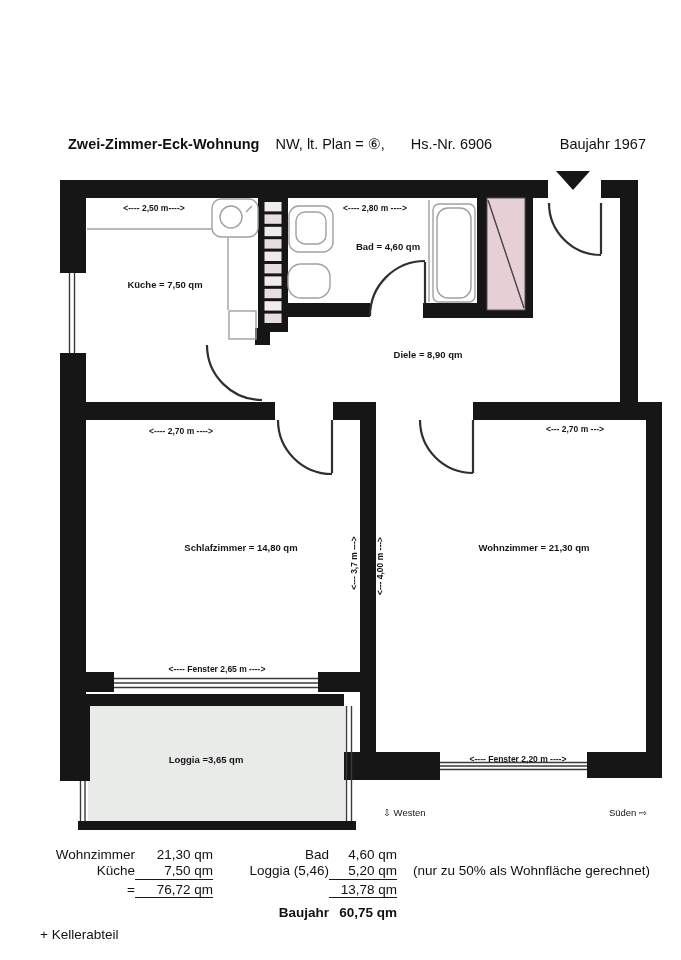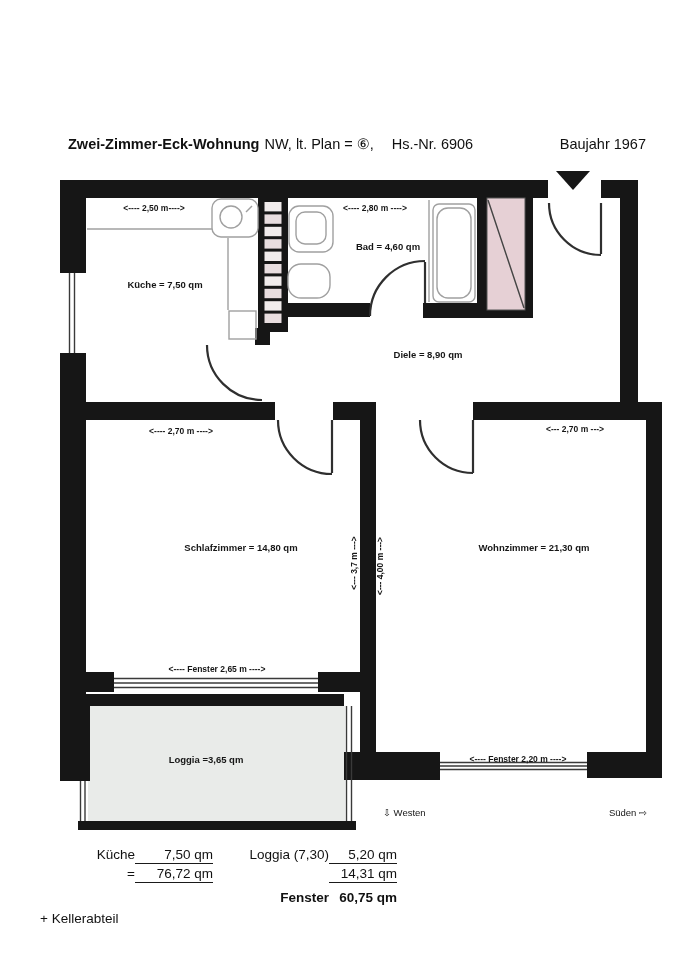--- a/index.html
+++ b/index.html
@@ -2,22 +2,22 @@
 <html><head>
 <meta charset="utf-8">
 <style>
   html,body{margin:0;padding:0;background:#fff;}
   .page{position:relative;width:681px;height:960px;background:#ffffff;overflow:hidden;
         font-family:"Liberation Sans",sans-serif;color:#111;}
   
   .titlebar{position:absolute;left:68px;top:136px;width:578px;display:flex;align-items:baseline;
             font-size:14.5px;white-space:nowrap;}
   .titlebar .t-bold{font-weight:bold;}
-  .titlebar .t-sub{margin-left:5px;}
-  .titlebar .t-hs{margin-left:18px;}
+  .titlebar .t-sub{margin-left:16px;}
+  .titlebar .t-hs{margin-left:26px;}
   .titlebar .t-year{margin-left:auto;font-weight:normal;}
   
   svg{position:absolute;left:0;top:0;}
   svg text{font-family:"Liberation Sans",sans-serif;fill:#161616;}
   .room-label{font-size:9.5px;font-weight:bold;text-anchor:middle;}
   .dim-label{font-size:8.5px;font-weight:bold;text-anchor:middle;}
   .compass-label{font-size:9.5px;font-weight:normal;}
   
   .areas{position:absolute;left:40px;top:847px;width:610px;font-size:13.5px;line-height:15.8px;}
   .trow{display:grid;grid-template-columns:95px 78px 116px 68px 1fr;}
@@ -174,35 +174,43 @@
     <text class="dim-label" transform="rotate(-90 383 566)" x="383" y="566">&lt;--- 4,00 m ---&gt;</text>
     <text class="dim-label" x="217" y="672">&lt;---- Fenster 2,65 m ----&gt;</text>
     <text class="room-label" x="206" y="763">Loggia =3,65 qm</text>
     <text class="dim-label" x="518" y="762">&lt;---- Fenster 2,20 m ----&gt;</text>
     <text class="compass-label" x="383" y="816" text-anchor="start">⇩ Westen</text>
     <text class="compass-label" x="647" y="816" text-anchor="end">Süden ⇨</text>
   </svg>
 
   <div class="areas">
     <div class="trow">
+      <span>Wohnzimmer</span>
+      <span>21,30 qm</span>
+      <span>Bad</span>
+      <span>4,60 qm</span>
+      <span class="note"></span>
+    </div>
+    <div class="trow">
       <span>Küche</span>
       <span class="u">7,50 qm</span>
-      <span>Loggia (7,30)</span>
+      <span>Loggia (5,46)</span>
       <span class="u">5,20 qm</span>
+      <span class="note">(nur zu 50% als Wohnfläche gerechnet)</span>
     </div>
     <div class="trow sumrow">
       <span>=</span>
       <span class="u">76,72 qm</span>
       <span></span>
-      <span class="u">14,31 qm</span>
+      <span class="u">13,78 qm</span>
       <span class="note"></span>
     </div>
     <div class="trow gesamtrow">
       <span></span>
       <span></span>
-      <span>Fenster</span>
+      <span>Baujahr</span>
       <span>60,75 qm</span>
       <span class="note"></span>
     </div>
     <div class="keller">+ Kellerabteil</div>
   </div>
 
 </div>
 
 </body></html>

